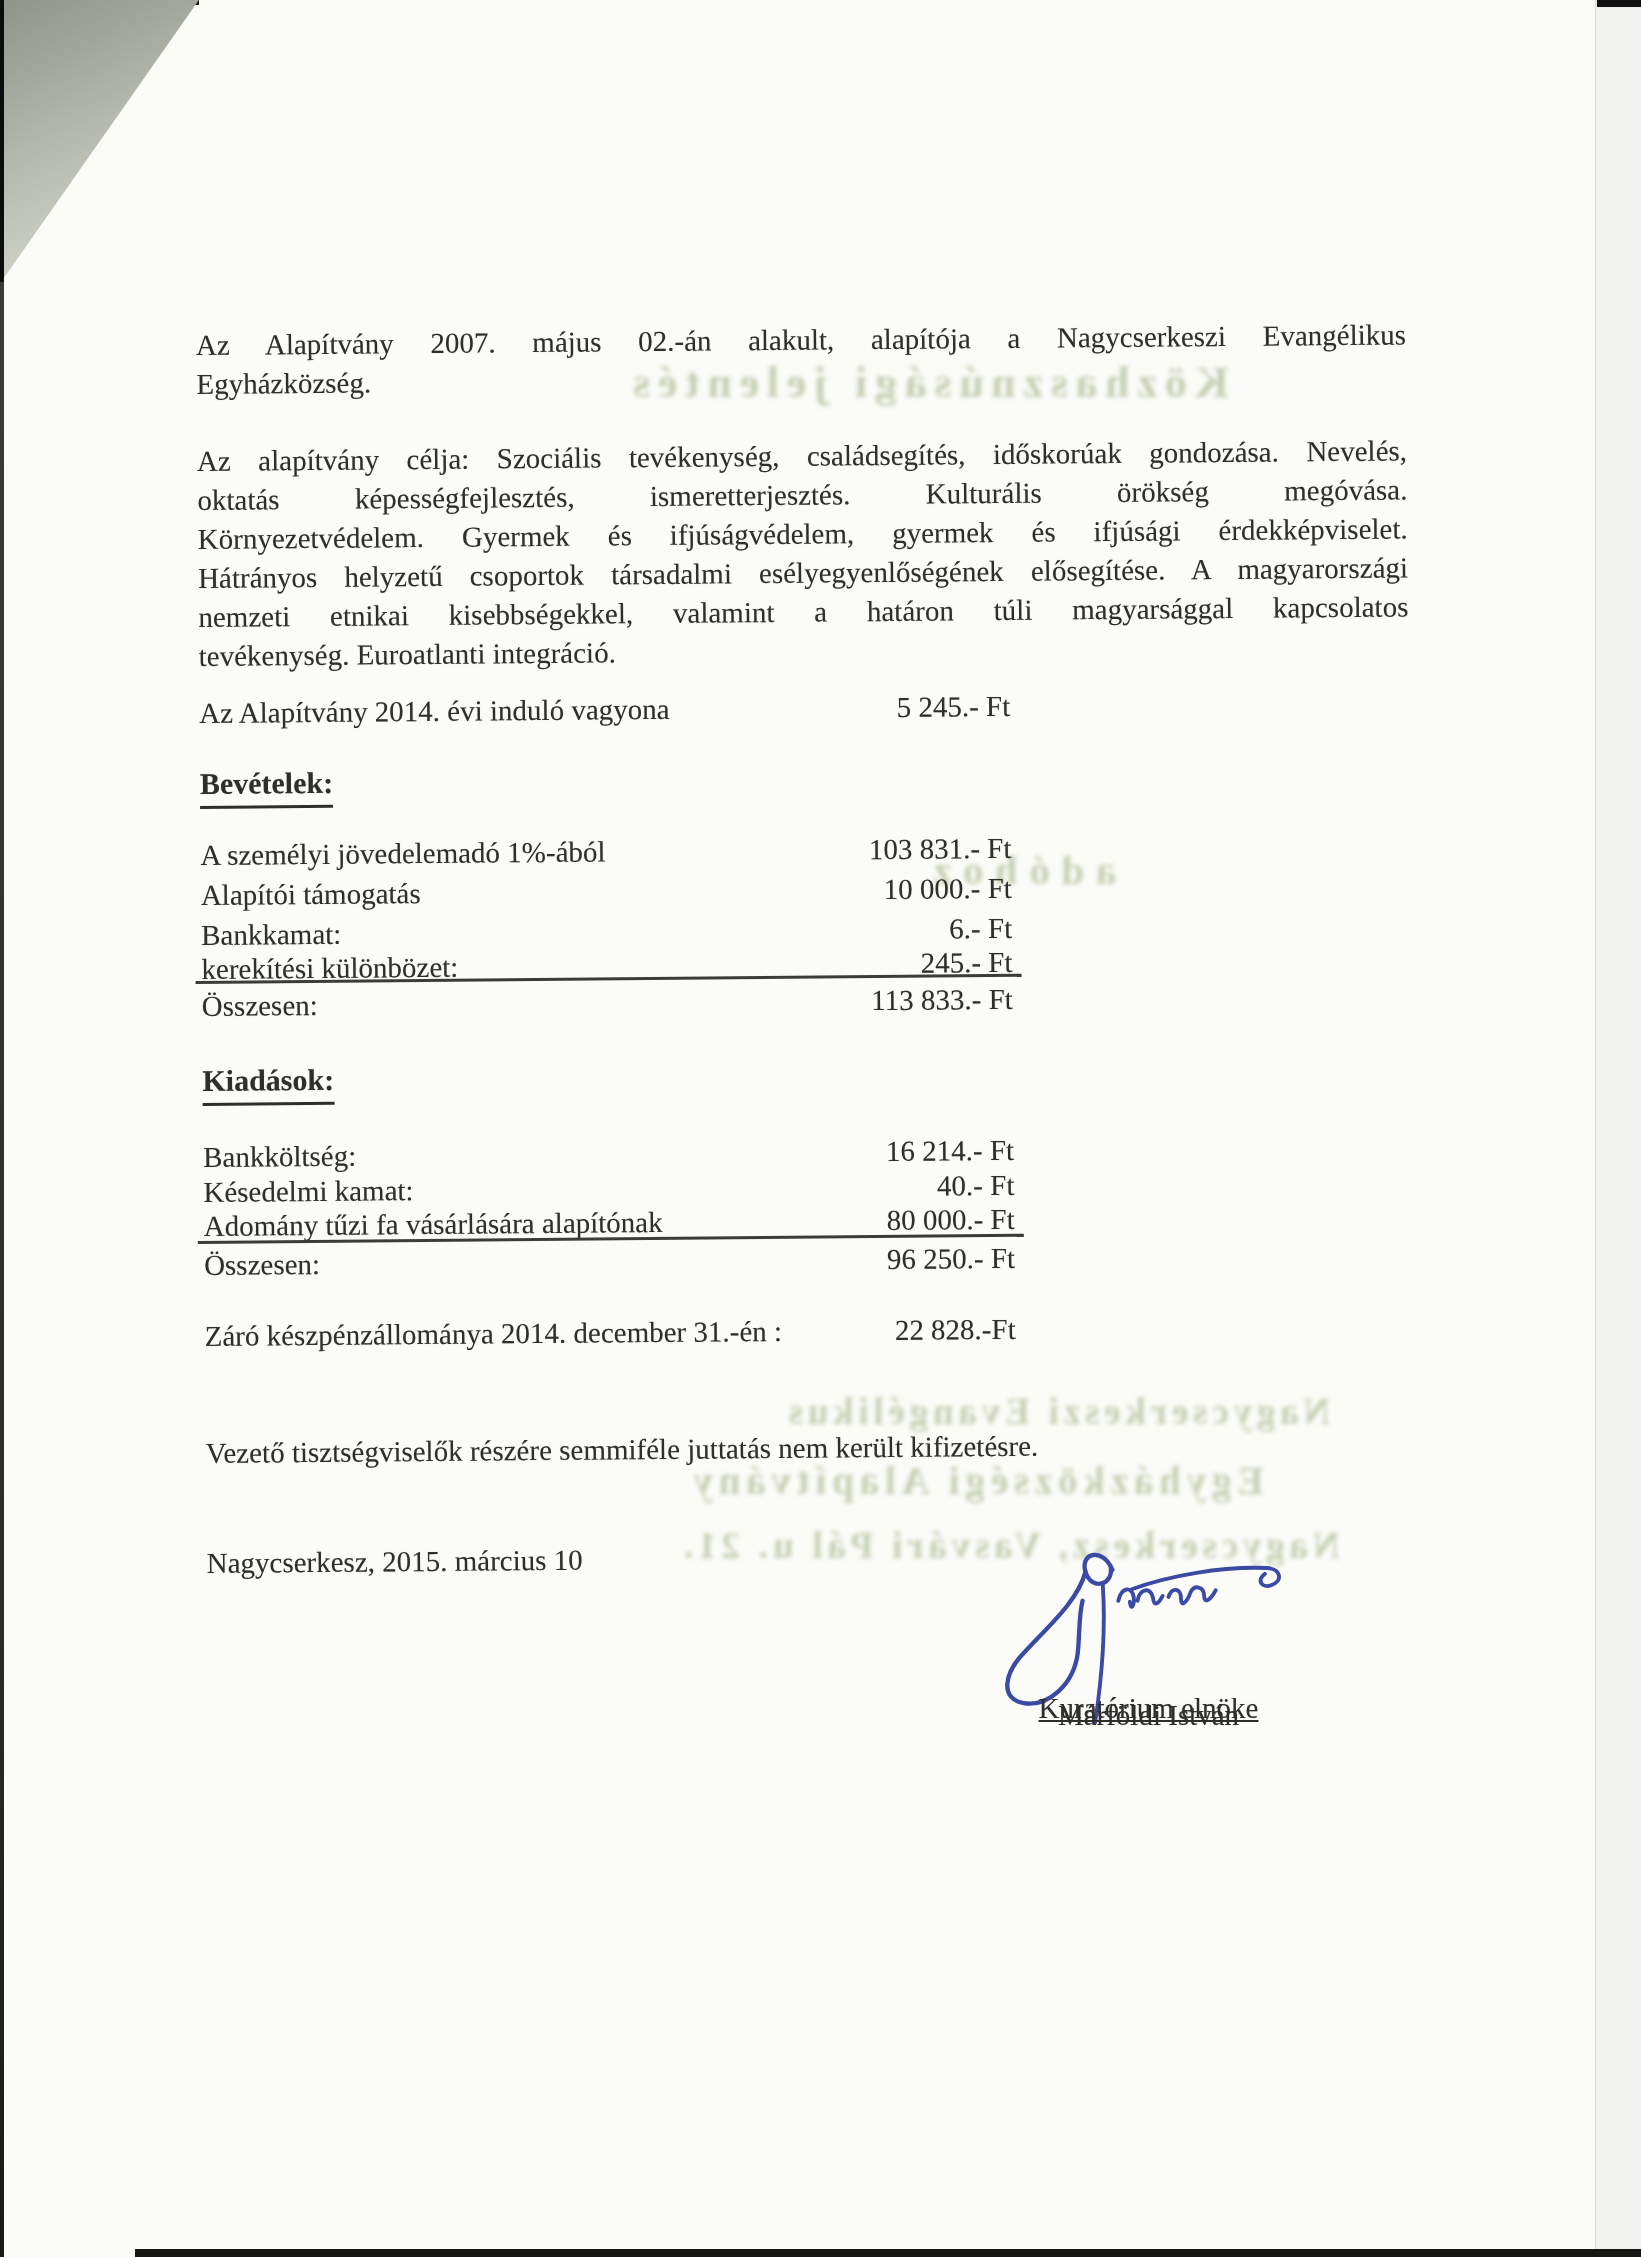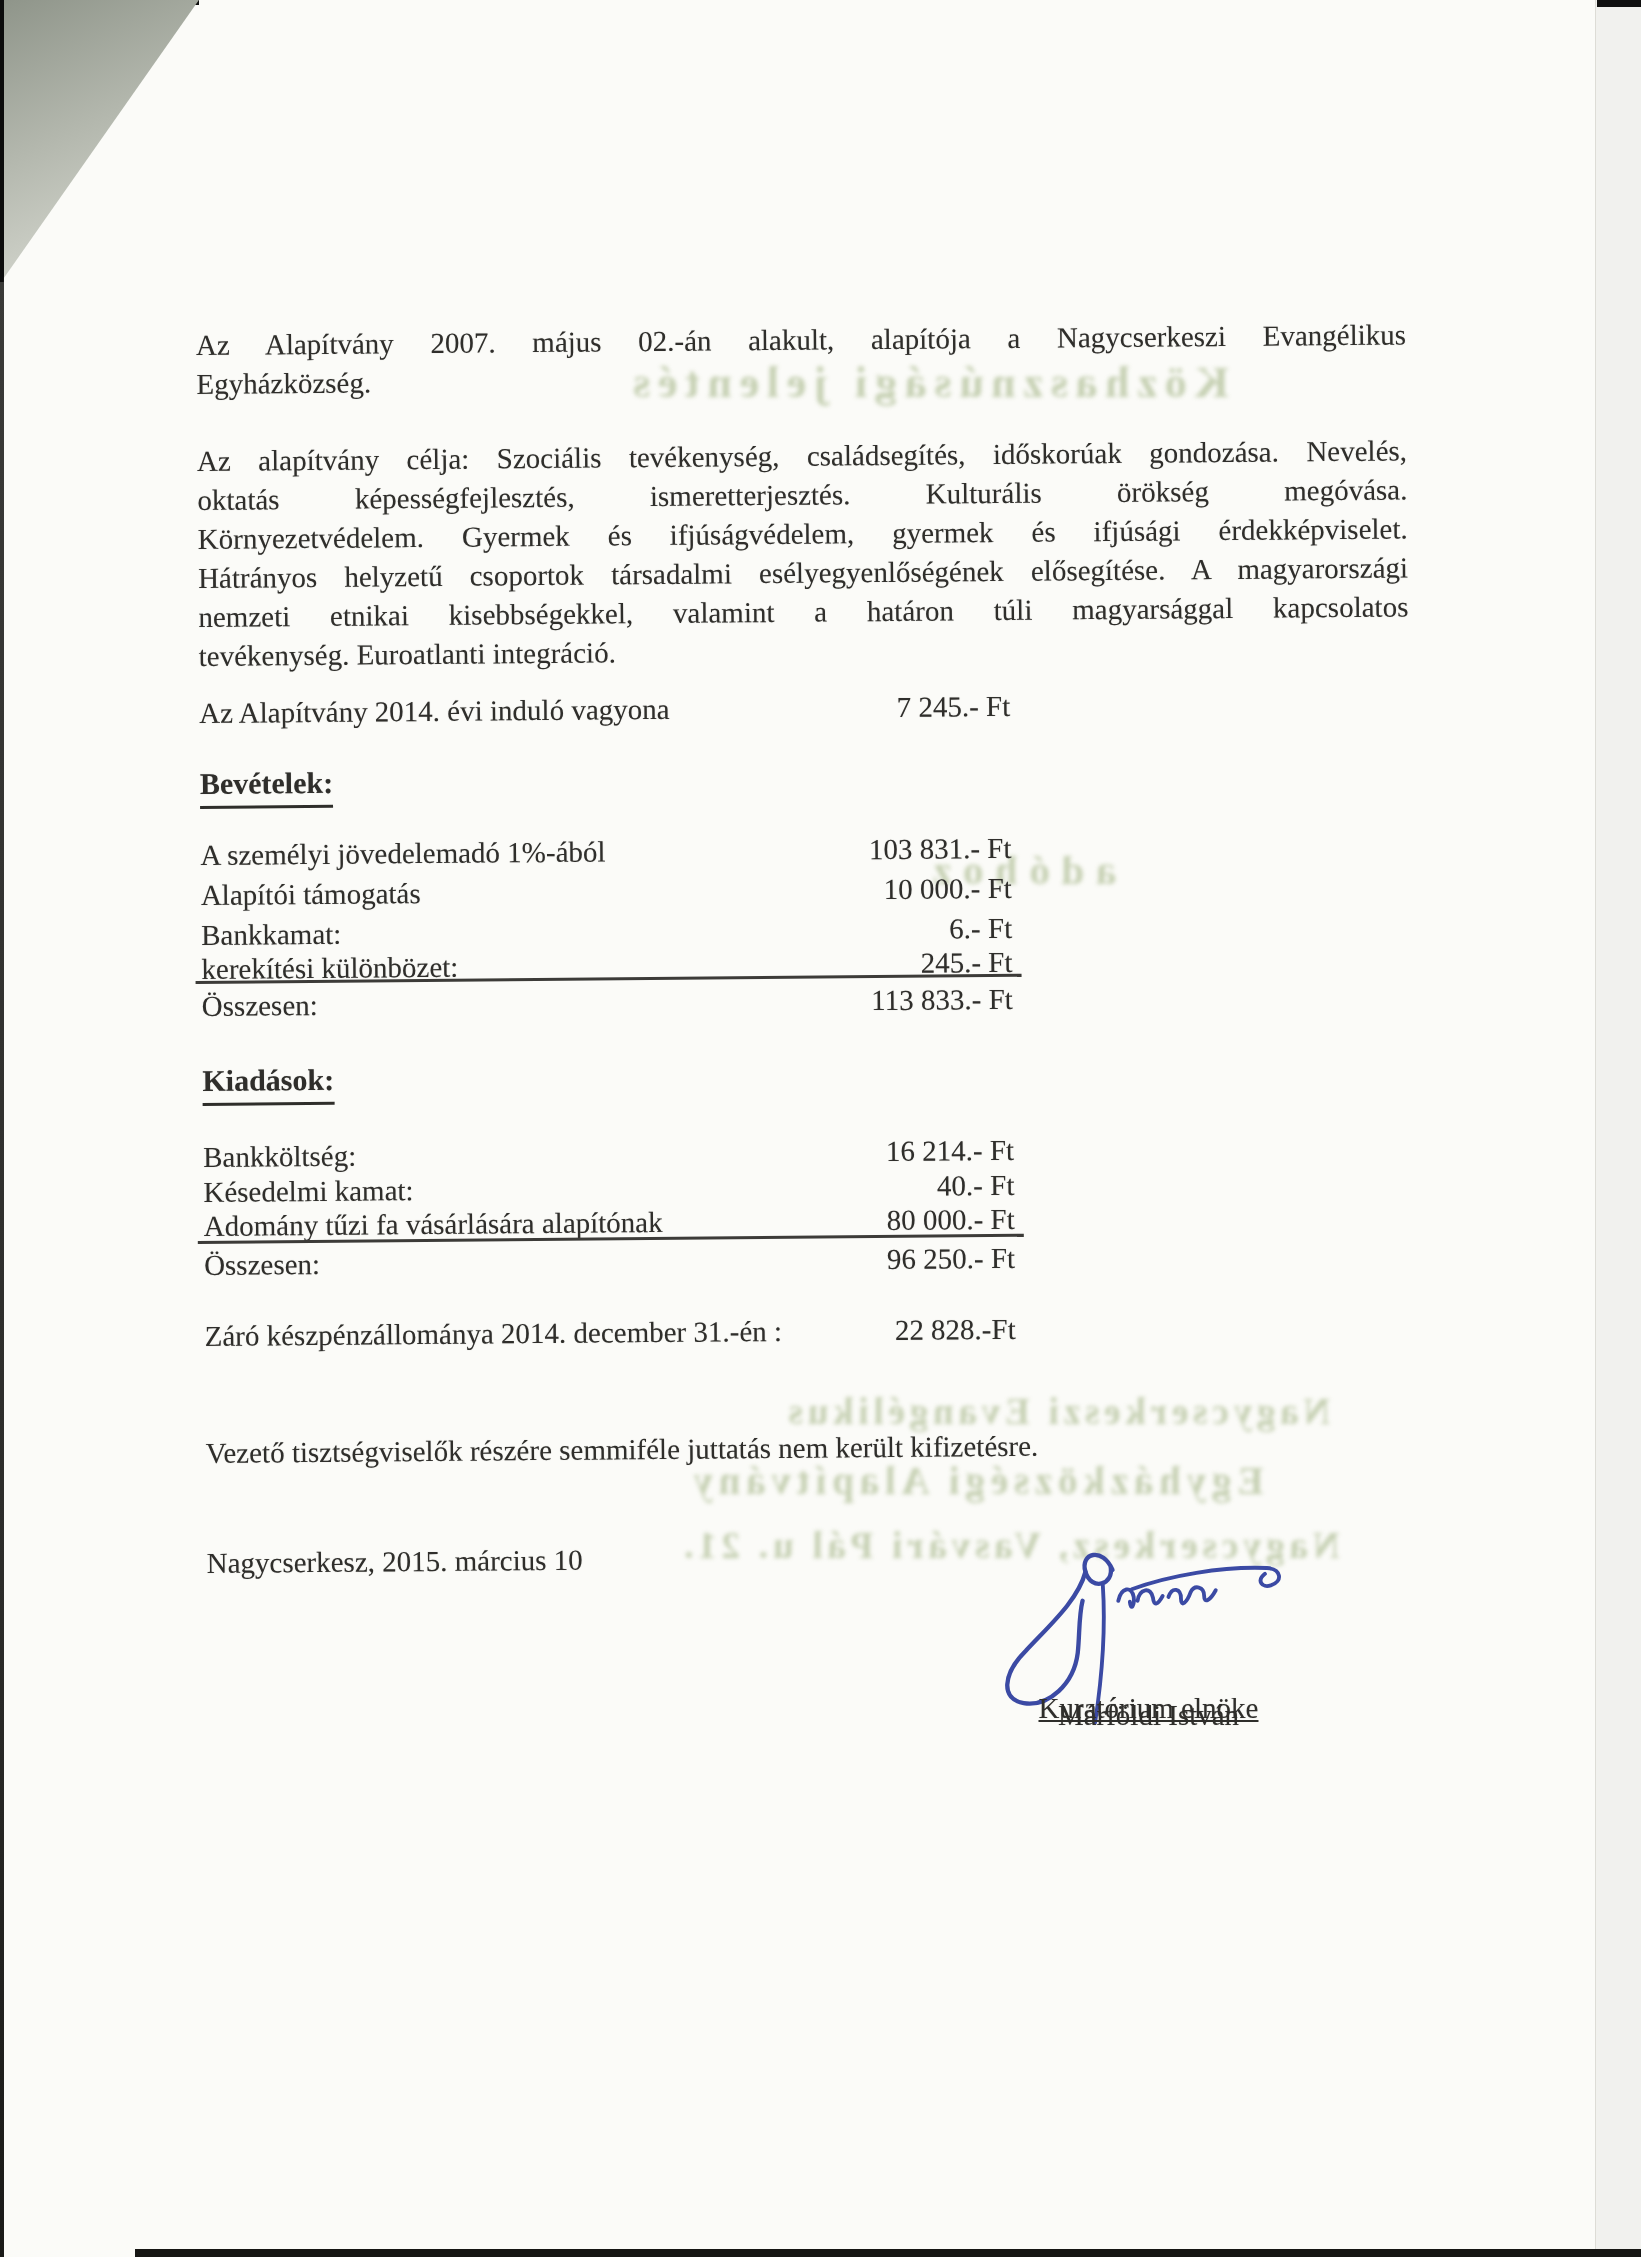--- a/index.html
+++ b/index.html
@@ -90,21 +90,21 @@
       <div class="jline">Az alapítvány célja: Szociális tevékenység, családsegítés, időskorúak gondozása. Nevelés,</div>
       <div class="jline">oktatás képességfejlesztés, ismeretterjesztés. Kulturális örökség megóvása.</div>
       <div class="jline">Környezetvédelem. Gyermek és ifjúságvédelem, gyermek és ifjúsági érdekképviselet.</div>
       <div class="jline">Hátrányos helyzetű csoportok társadalmi esélyegyenlőségének elősegítése. A magyarországi</div>
       <div class="jline">nemzeti etnikai kisebbségekkel, valamint a határon túli magyarsággal kapcsolatos</div>
       <div class="lline">tevékenység. Euroatlanti integráció.</div>
     </div>
 
     <div class="blk kv" style="top:694px;">
       <span>Az Alapítvány 2014. évi induló vagyona</span>
-      <span class="amt">7 245.- Ft</span>
+      <span class="amt">5 245.- Ft</span>
     </div>
 
     <div class="blk heading" style="top:765px;">
       <span>Bevételek:</span>
     </div>
 
     <div class="row" style="top:836px;">
       <span>A személyi jövedelemadó 1%-ából</span>
       <span class="amt">103 831.- Ft</span>
     </div>

